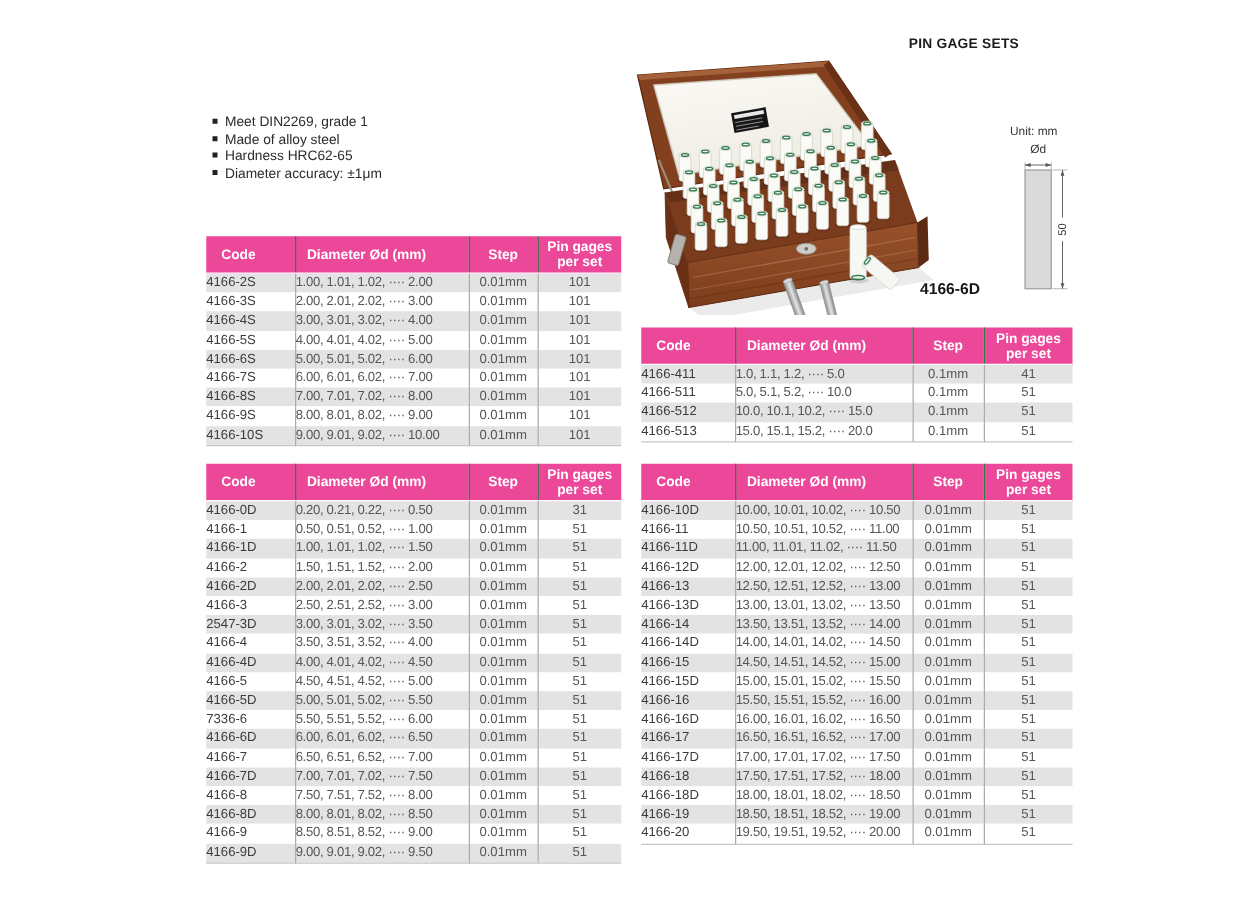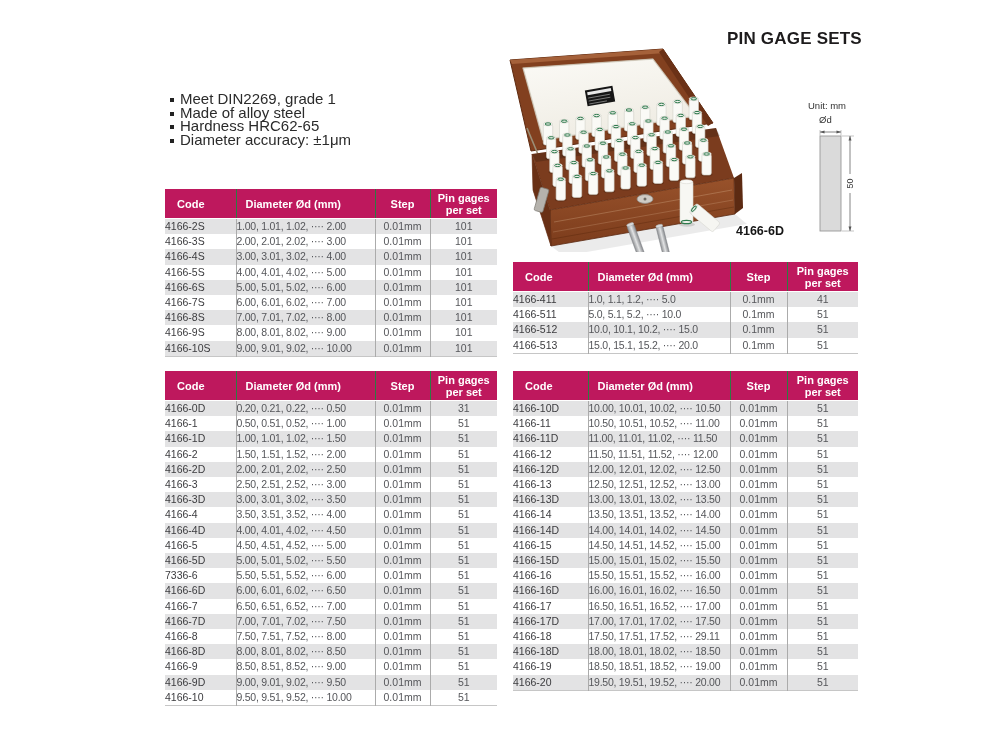--- a/index.html
+++ b/index.html
@@ -1,36 +1,36 @@
 <!DOCTYPE html>
 <html><head>
 <meta charset="utf-8">
 <style>
   html,body{margin:0;padding:0;}
   body{
     width:1000px;height:736px;position:relative;background:#ffffff;
     font-family:"Liberation Sans", sans-serif;color:#2b2b2b;overflow:hidden;
   }
   
-  #title{position:absolute;left:727px;top:29px;font-size:17px;font-weight:bold;color:#1d1b1c;letter-spacing:.2px;}
+  #title{position:absolute;left:727px;top:29px;font-size:11px;font-weight:bold;color:#1d1b1c;letter-spacing:.2px;}
   
-  #features{position:absolute;left:170px;top:92px;margin:0;padding:0;list-style:none;font-size:15px;color:#2b2b2b;}
+  #features{position:absolute;left:170px;top:92px;margin:0;padding:0;list-style:none;font-size:11px;color:#2b2b2b;}
   #features li{line-height:13.6px;white-space:nowrap;}
   #features .blt{display:inline-block;width:4px;height:4px;background:#222;margin-right:6px;vertical-align:2px;}
   
   #photo{position:absolute;left:502px;top:42px;width:290px;height:210px;}
   #photo-caption{position:absolute;left:736px;top:224px;font-size:12.5px;font-weight:bold;color:#161616;}
   
   #unit-diagram{position:absolute;left:808px;top:98px;width:70px;height:140px;font-size:9.5px;color:#333;}
   #unit-diagram .ulabel{position:absolute;left:0;top:2px;white-space:nowrap;}
-  #unit-diagram .dlabel{position:absolute;left:11px;top:16px;width:23px;text-align:left;}
+  #unit-diagram .dlabel{position:absolute;left:11px;top:16px;width:23px;text-align:center;}
   #unit-diagram svg{position:absolute;left:0;top:31px;}
   
   table.spec{position:absolute;border-collapse:collapse;table-layout:fixed;font-size:10.5px;color:#55565a;border-bottom:1px solid #c6c6c6;}
-  .spec th{background:#be185d;color:#fff;font-size:11px;font-weight:bold;height:29px;line-height:12px;
+  .spec th{background:#ec4899;color:#fff;font-size:11px;font-weight:bold;height:29px;line-height:12px;
            border-left:1px solid #2e7a42;border-bottom:1.5px solid #ffffff;padding:0 2px;text-align:center;}
   .spec th:first-child{border-left:none;text-align:left;padding-left:12px;}
   .spec th:nth-child(2){text-align:left;padding-left:9px;}
   .spec td{height:15.2px;line-height:15.2px;padding:0;border-left:1px solid #ababab;white-space:nowrap;}
   .spec td:first-child{border-left:none;}
   .spec tbody tr:nth-child(odd) td{background:#e3e3e4;}
   .spec tbody tr:nth-child(even) td{background:#ffffff;}
   .col-code{font-weight:normal;color:#3b3b3e;padding-left:10px;margin-top:44px;}
   .col-dia{padding-left:9px;letter-spacing:-0.25px;}
   .col-step,.col-qty{text-align:center;}
@@ -614,21 +614,21 @@
         <td class="col-step">0.01mm</td>
         <td class="col-qty">51</td>
       </tr>
       <tr>
         <td class="col-code">4166-3</td>
         <td class="col-dia">2.50, 2.51, 2.52, ···· 3.00</td>
         <td class="col-step">0.01mm</td>
         <td class="col-qty">51</td>
       </tr>
       <tr>
-        <td class="col-code">4166-3D</td>
+        <td class="col-code">2547-3D</td>
         <td class="col-dia">3.00, 3.01, 3.02, ···· 3.50</td>
         <td class="col-step">0.01mm</td>
         <td class="col-qty">51</td>
       </tr>
       <tr>
         <td class="col-code">4166-4</td>
         <td class="col-dia">3.50, 3.51, 3.52, ···· 4.00</td>
         <td class="col-step">0.01mm</td>
         <td class="col-qty">51</td>
       </tr>
@@ -688,26 +688,20 @@
       </tr>
       <tr>
         <td class="col-code">4166-9</td>
         <td class="col-dia">8.50, 8.51, 8.52, ···· 9.00</td>
         <td class="col-step">0.01mm</td>
         <td class="col-qty">51</td>
       </tr>
       <tr>
         <td class="col-code">4166-9D</td>
         <td class="col-dia">9.00, 9.01, 9.02, ···· 9.50</td>
-        <td class="col-step">0.01mm</td>
-        <td class="col-qty">51</td>
-      </tr>
-      <tr>
-        <td class="col-code">4166-10</td>
-        <td class="col-dia">9.50, 9.51, 9.52, ···· 10.00</td>
         <td class="col-step">0.01mm</td>
         <td class="col-qty">51</td>
       </tr>
     </tbody>
   </table>
 <table class="spec tblB" id="t4">
   <colgroup>
       <col class="w-code">
       <col class="w-dia">
       <col class="w-step">
@@ -734,26 +728,20 @@
         <td class="col-step">0.01mm</td>
         <td class="col-qty">51</td>
       </tr>
       <tr>
         <td class="col-code">4166-11D</td>
         <td class="col-dia">11.00, 11.01, 11.02, ···· 11.50</td>
         <td class="col-step">0.01mm</td>
         <td class="col-qty">51</td>
       </tr>
       <tr>
-        <td class="col-code">4166-12</td>
-        <td class="col-dia">11.50, 11.51, 11.52, ···· 12.00</td>
-        <td class="col-step">0.01mm</td>
-        <td class="col-qty">51</td>
-      </tr>
-      <tr>
         <td class="col-code">4166-12D</td>
         <td class="col-dia">12.00, 12.01, 12.02, ···· 12.50</td>
         <td class="col-step">0.01mm</td>
         <td class="col-qty">51</td>
       </tr>
       <tr>
         <td class="col-code">4166-13</td>
         <td class="col-dia">12.50, 12.51, 12.52, ···· 13.00</td>
         <td class="col-step">0.01mm</td>
         <td class="col-qty">51</td>
@@ -807,21 +795,21 @@
         <td class="col-qty">51</td>
       </tr>
       <tr>
         <td class="col-code">4166-17D</td>
         <td class="col-dia">17.00, 17.01, 17.02, ···· 17.50</td>
         <td class="col-step">0.01mm</td>
         <td class="col-qty">51</td>
       </tr>
       <tr>
         <td class="col-code">4166-18</td>
-        <td class="col-dia">17.50, 17.51, 17.52, ···· 29.11</td>
+        <td class="col-dia">17.50, 17.51, 17.52, ···· 18.00</td>
         <td class="col-step">0.01mm</td>
         <td class="col-qty">51</td>
       </tr>
       <tr>
         <td class="col-code">4166-18D</td>
         <td class="col-dia">18.00, 18.01, 18.02, ···· 18.50</td>
         <td class="col-step">0.01mm</td>
         <td class="col-qty">51</td>
       </tr>
       <tr>

